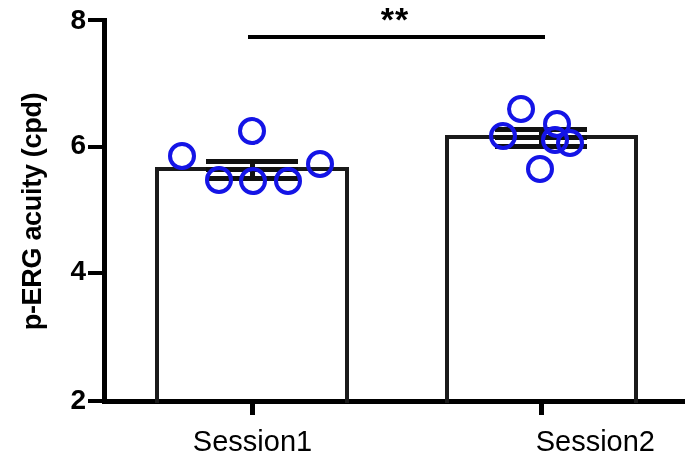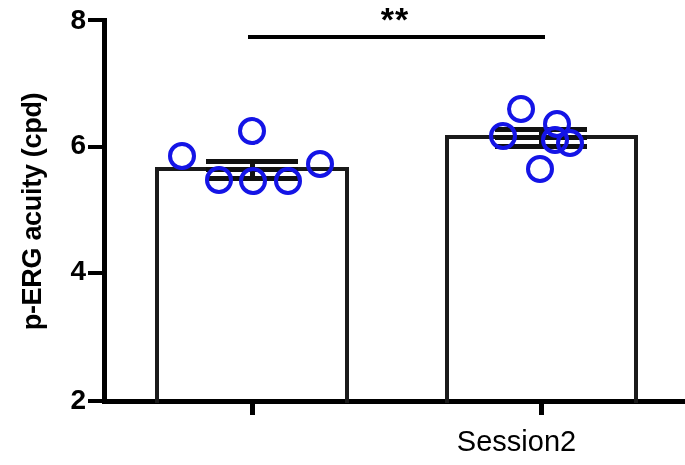--- a/index.html
+++ b/index.html
@@ -128,15 +128,16 @@
   <div class="pt" style="left:507px; top:95px;  width:28px; height:28px;"></div>
   <div class="pt" style="left:489px; top:122px; width:28px; height:28px;"></div>
   <div class="pt" style="left:543px; top:110px; width:28px; height:28px;"></div>
   <div class="pt" style="left:556px; top:129px; width:28px; height:28px;"></div>
   <div class="pt" style="left:526px; top:155px; width:28px; height:28px;"></div>
   <div class="pt" style="left:541px; top:126px; width:28px; height:28px;"></div>
 
   <div class="sig-line" style="left:248px; top:35px; width:297px;"></div>
   <div class="sig-star" style="left:330px; top:2px; width:130px;">**</div>
 
-  <div class="xlabel" style="left:424px; top:425px; width:185px;">Session2</div>
+  <div class="xlabel" style="left:160px; top:425px; width:185px;">Session1</div>
+  <div class="xlabel" style="left:470px; top:425px; width:185px;text-align:right;">Session2</div>
 
 </div>
 
 </body></html>

